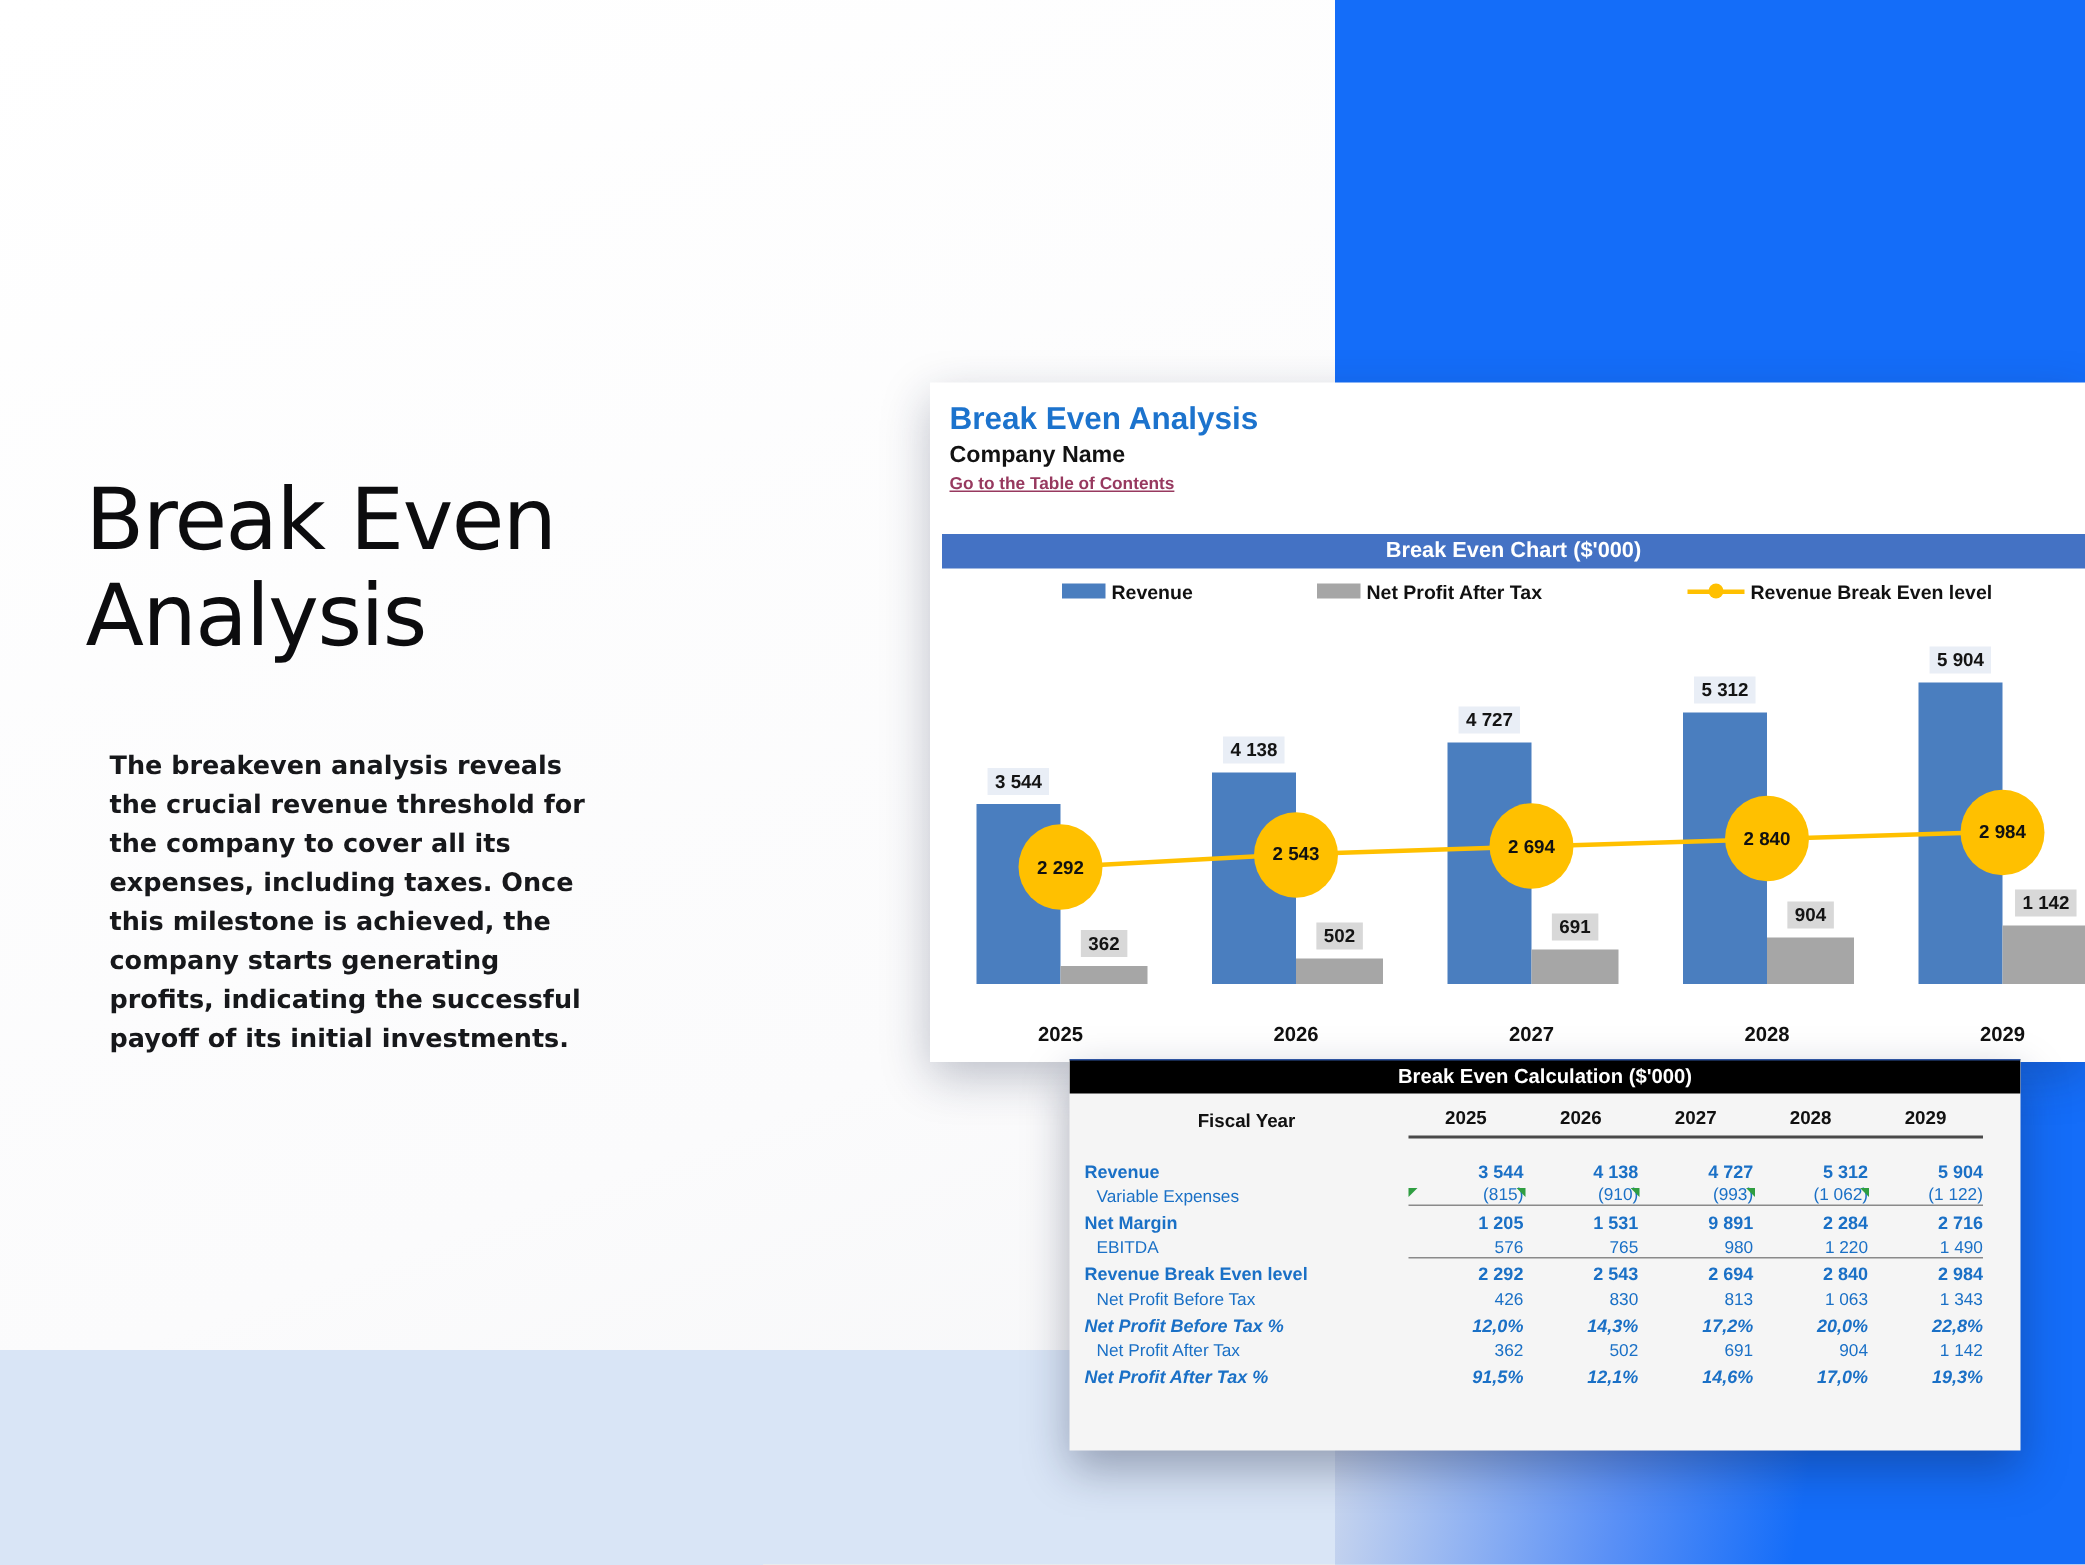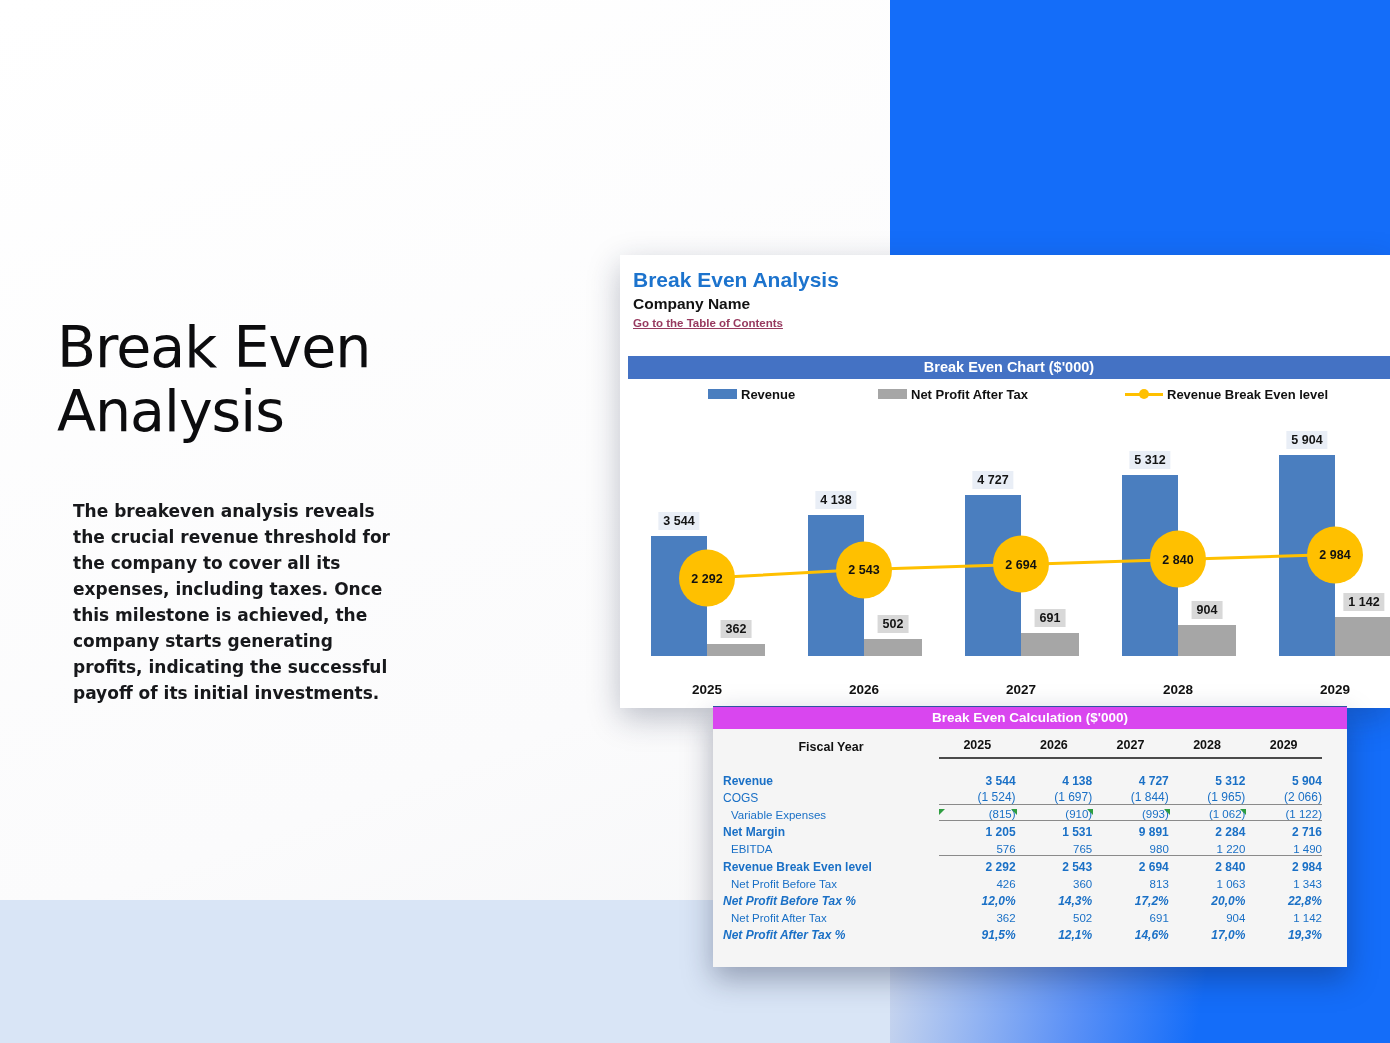--- a/index.html
+++ b/index.html
@@ -57,21 +57,21 @@
   .vlabel.npat{background:#d8d8d8;}
   .becirc{position:absolute;width:56px;height:57px;border-radius:50%;background:#ffc000;
           display:flex;align-items:center;justify-content:center;font-size:12.5px;font-weight:800;color:#111;
           transform:translate(-50%,-50%);}
   .year{position:absolute;width:80px;text-align:center;font-size:13.5px;font-weight:800;color:#111;
         transform:translateX(-50%);}
 
   
   .table-card{position:absolute;left:713px;top:706px;width:634px;height:261px;background:#f5f5f5;
               box-shadow:0 12px 28px rgba(20,30,60,.35);overflow:hidden;}
-  .calc-banner{position:absolute;left:0;top:0;width:634px;height:22px;background:#d946ef;border-top:1px solid #2f54a0;
+  .calc-banner{position:absolute;left:0;top:0;width:634px;height:22px;background:#000000;border-top:1px solid #2f54a0;
                color:#fff;font-size:13.5px;font-weight:800;text-align:center;line-height:22px;}
   .tbl{position:absolute;left:0;top:30px;width:634px;}
   .trow{display:flex;align-items:center;height:17.2px;padding-left:10px;font-size:12px;}
   .trow.hdr{height:22px;}
   .spacer{height:14px;}
   .rlabel{width:216px;color:#1a70c6;white-space:nowrap;}
   .rvals{display:flex;width:383px;}
   .cell{position:relative;width:76.6px;text-align:right;color:#1a70c6;white-space:nowrap;}
   .hdr .rlabel,.hdr .cell{color:#111;font-weight:800;font-size:12.5px;text-align:center;}
   .hdr .rvals{border-bottom:2px solid #4a4a4a;height:22px;line-height:20px;}
@@ -183,30 +183,20 @@
         <div class="trow s-bold">
           <div class="rlabel">Revenue</div>
           <div class="rvals">
             <div class="cell">3 544</div>
             <div class="cell">4 138</div>
             <div class="cell">4 727</div>
             <div class="cell">5 312</div>
             <div class="cell">5 904</div>
           </div>
         </div>
-        <div class="trow s-normal rule">
-          <div class="rlabel">COGS</div>
-          <div class="rvals">
-            <div class="cell">(1 524)</div>
-            <div class="cell">(1 697)</div>
-            <div class="cell">(1 844)</div>
-            <div class="cell">(1 965)</div>
-            <div class="cell">(2 066)</div>
-          </div>
-        </div>
         <div class="trow s-indent rule">
           <div class="rlabel">Variable Expenses</div>
           <div class="rvals">
             <div class="cell">(815)<span class="tri-l"></span><span class="tri-r"></span></div>
             <div class="cell">(910)<span class="tri-r"></span></div>
             <div class="cell">(993)<span class="tri-r"></span></div>
             <div class="cell">(1 062)<span class="tri-r"></span></div>
             <div class="cell">(1 122)</div>
           </div>
         </div>
@@ -237,21 +227,21 @@
             <div class="cell">2 543</div>
             <div class="cell">2 694</div>
             <div class="cell">2 840</div>
             <div class="cell">2 984</div>
           </div>
         </div>
         <div class="trow s-indent">
           <div class="rlabel">Net Profit Before Tax</div>
           <div class="rvals">
             <div class="cell">426</div>
-            <div class="cell">360</div>
+            <div class="cell">830</div>
             <div class="cell">813</div>
             <div class="cell">1 063</div>
             <div class="cell">1 343</div>
           </div>
         </div>
         <div class="trow s-bold-italic">
           <div class="rlabel">Net Profit Before Tax %</div>
           <div class="rvals">
             <div class="cell">12,0%</div>
             <div class="cell">14,3%</div>

